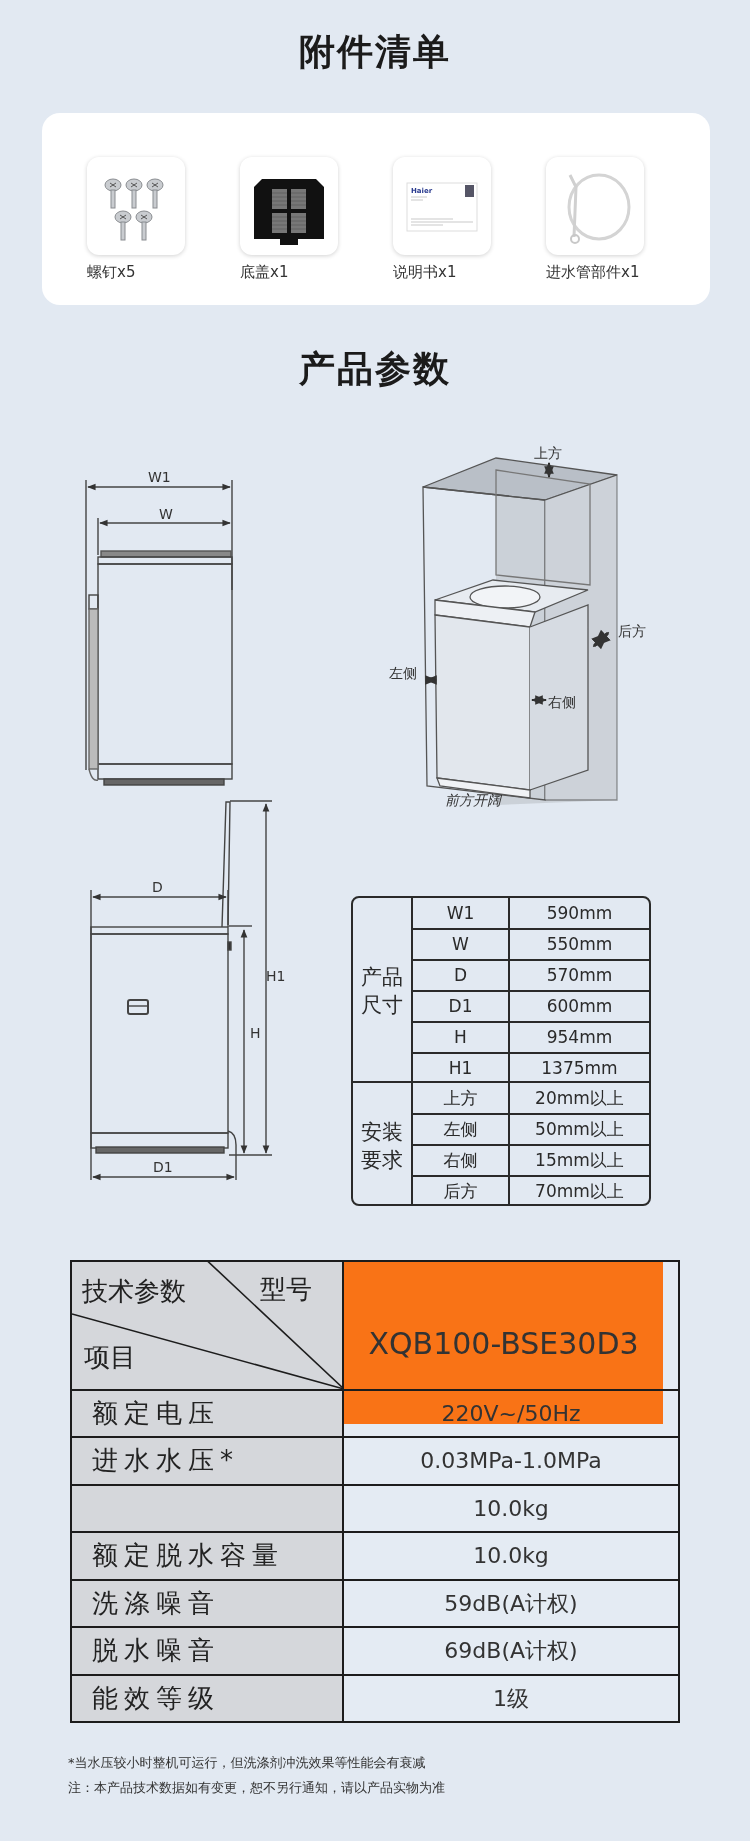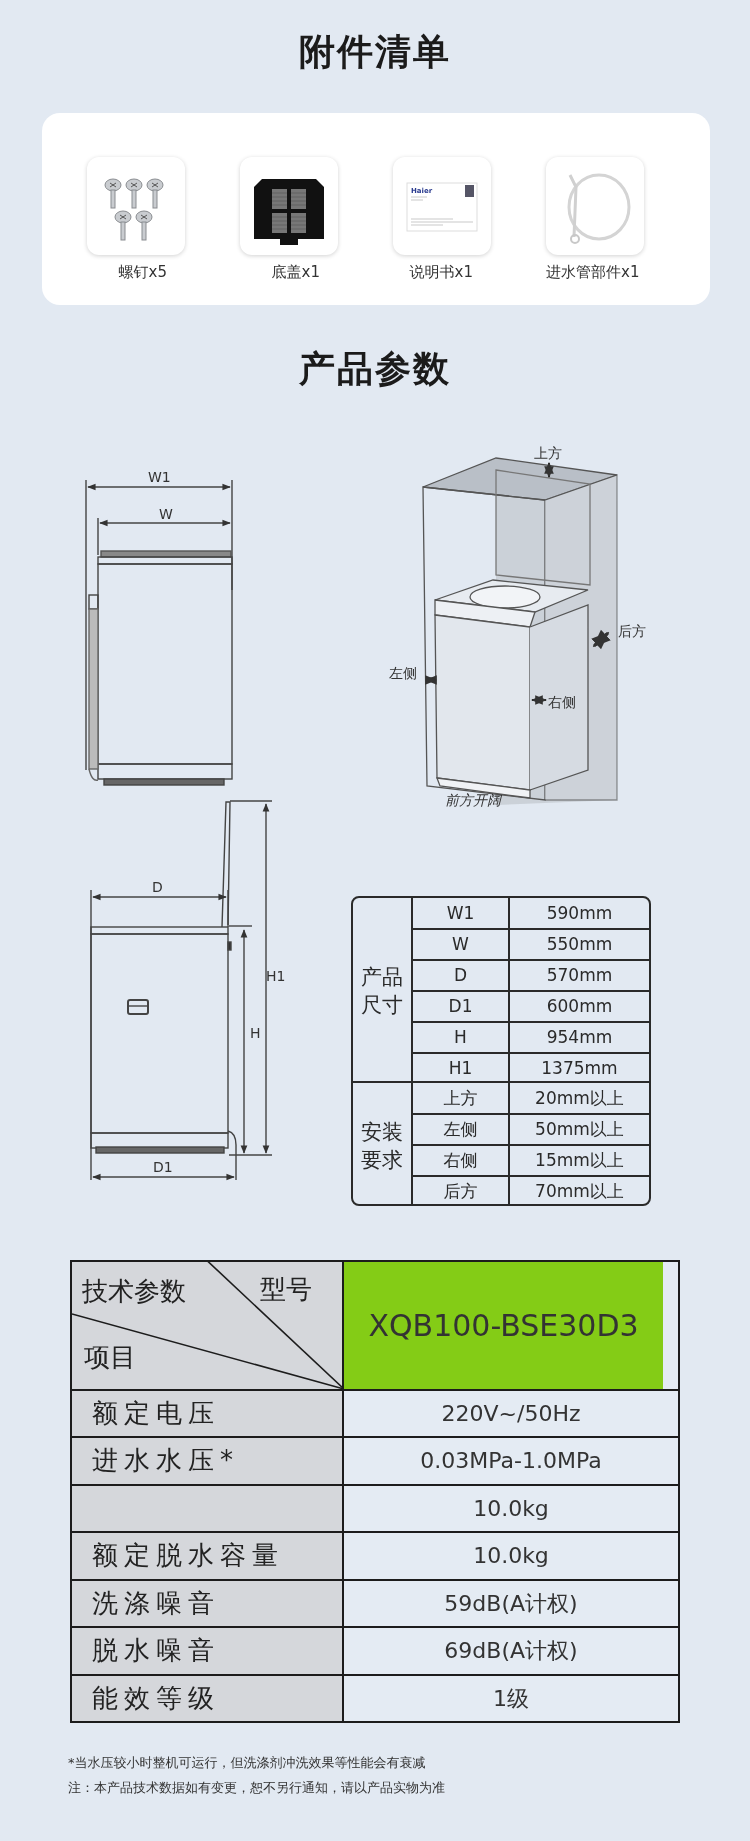--- a/index.html
+++ b/index.html
@@ -12,21 +12,21 @@
   .abs { position: absolute; }
   .section-title {
     position: absolute; left: 0; width: 750px; text-align: center;
     font-size: 36px; font-weight: bold; color: #1b1b1b; letter-spacing: 2px;
   }
   .card {
     position: absolute; left: 42px; top: 113px; width: 668px; height: 192px;
     background: #ffffff; border-radius: 18px;
   }
   .acc {
-    position: absolute; top: 44px; width: 80px; text-align: right;
+    position: absolute; top: 44px; width: 80px; text-align: left;
   }
   .acc-box {
     width: 98px; height: 98px; margin: 0 auto; background: #fff; border-radius: 12px;
     box-shadow: 0 1px 4px rgba(0,0,0,0.18); position: relative; overflow: hidden;
   }
   .acc-label {
     margin-top: 8px; font-size: 15px; color: #333; white-space: nowrap;
   }
   
   .spec {
@@ -52,21 +52,21 @@
   
   .tech {
     position: absolute; left: 70px; top: 1260px; width: 610px; height: 463px;
     border: 2px solid #1c1c1c; box-sizing: border-box; background: #e4ebf3;
   }
   .tech .left-col {
     position: absolute; left: 0; top: 0; width: 272px; height: 100%; background: #d5d7db;
     border-right: 2px solid #1c1c1c; box-sizing: border-box;
   }
   .tech .hdr-right {
-    position: absolute; left: 272px; right: 15px; top: 0; height: 127px; background: #84cc16;
+    position: absolute; left: 272px; right: 15px; top: 0; height: 162px; background: #f97316;
     display: flex; align-items: center; justify-content: center;
     font-size: 30px; color: #333; letter-spacing: 0px;
   }
   .tech .trow {
     position: absolute; left: 0; right: 0; height: 62px; border-top: 2px solid #1c1c1c; box-sizing: border-box;
   }
   .tech .trow .lbl {
     position: absolute; left: 20px; top: 0; line-height: 60px; font-size: 26px; letter-spacing: 6px; color: #222;
   }
   .tech .trow .val {

